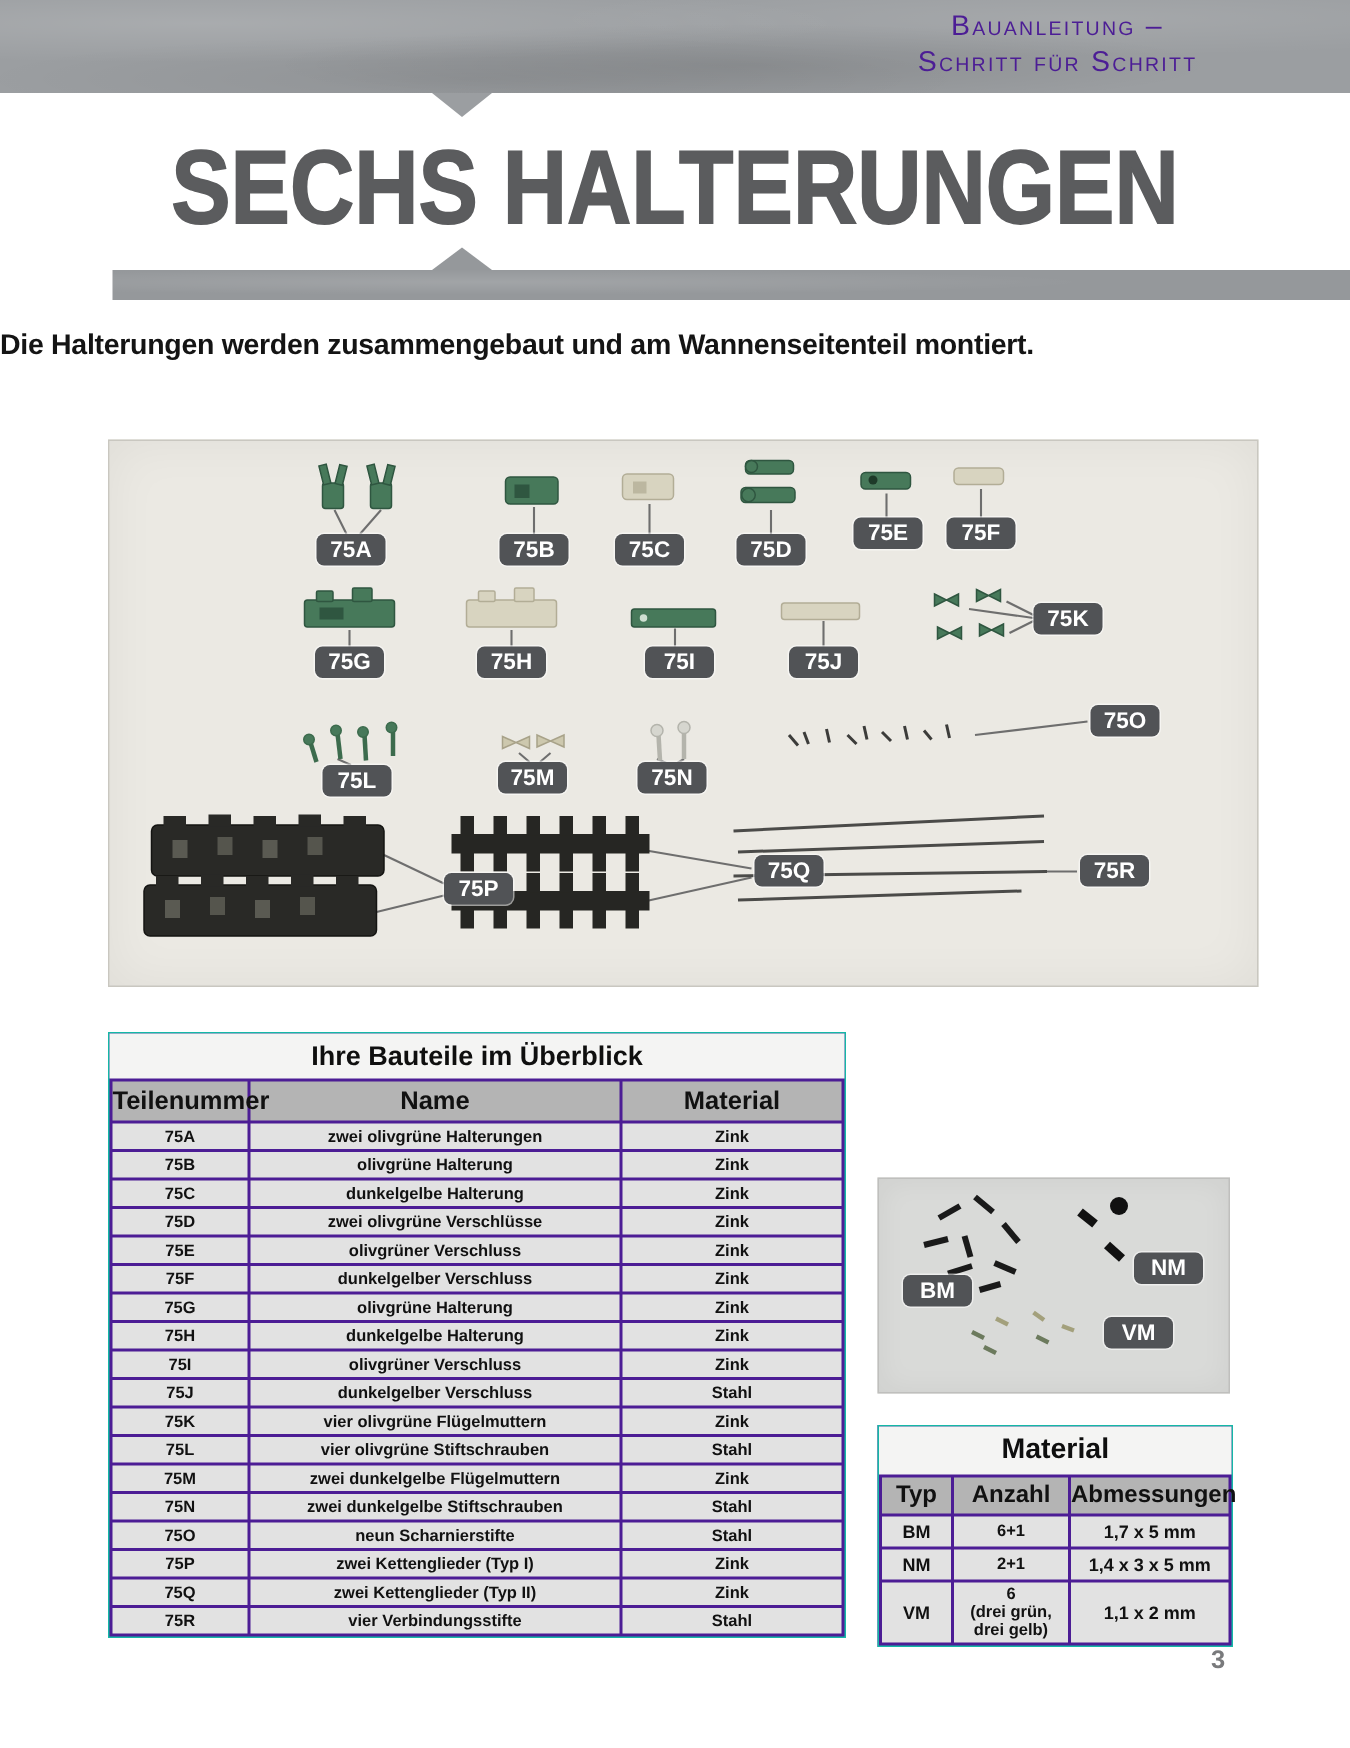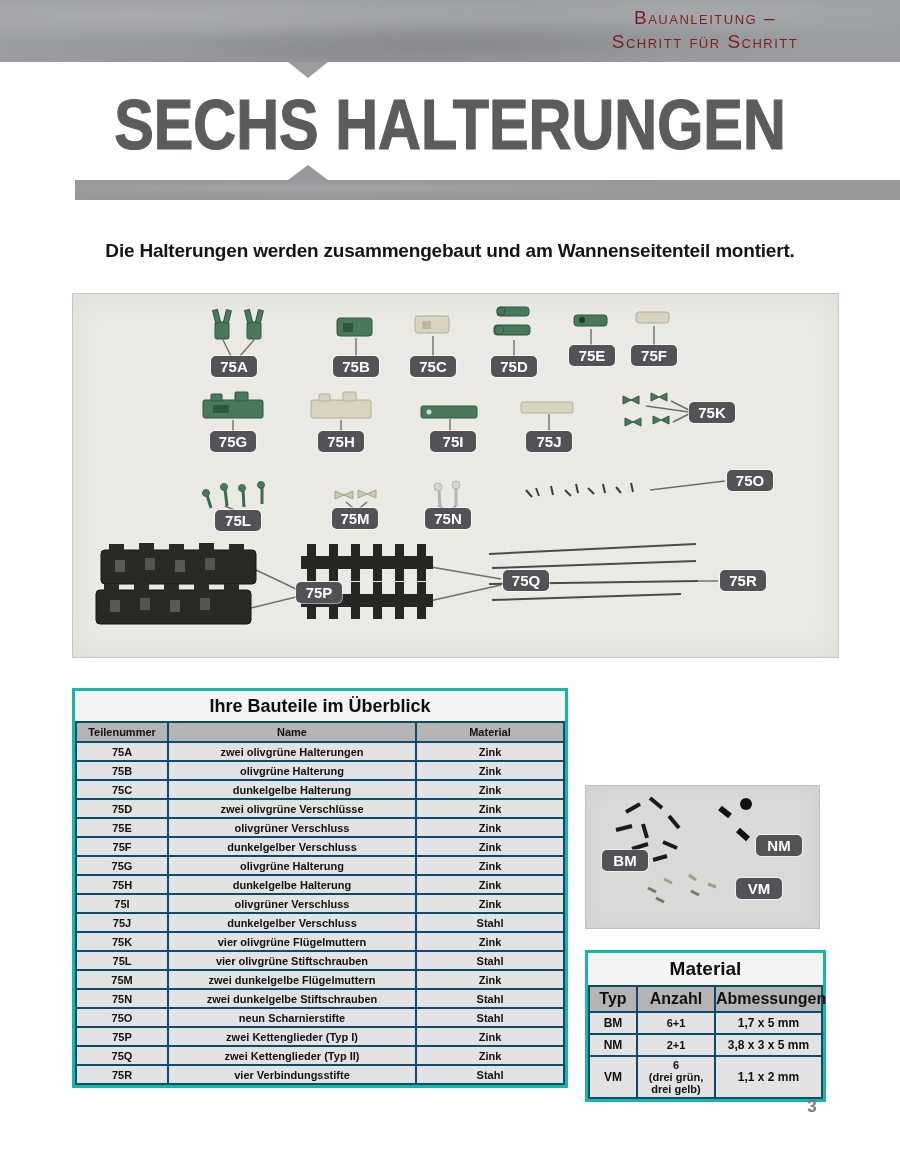--- a/index.html
+++ b/index.html
@@ -10,59 +10,59 @@
   .band{position:absolute;left:0;top:0;width:900px;height:62px;background-color:#9b9ea1;
         background-image:
           radial-gradient(ellipse at 15% 25%, rgba(255,255,255,.14), transparent 40%),
           radial-gradient(ellipse at 55% 70%, rgba(0,0,0,.10), transparent 45%),
           radial-gradient(ellipse at 80% 20%, rgba(255,255,255,.10), transparent 35%),
           radial-gradient(ellipse at 35% 85%, rgba(0,0,0,.07), transparent 40%);}
   .band-notch{position:absolute;left:288px;top:62px;width:0;height:0;
         border-left:20px solid transparent;border-right:20px solid transparent;
         border-top:16px solid #9b9ea1;}
   .band-text{position:absolute;top:6px;right:70px;width:250px;text-align:center;
-        color:#7f1d1d;font-variant:small-caps;font-size:19px;line-height:24px;
+        color:#4c1d95;font-variant:small-caps;font-size:19px;line-height:24px;
         letter-spacing:1.5px;font-weight:normal;}
 
   
   .big-title{position:absolute;left:0;top:92px;width:100%;text-align:center;
         font-size:56px;font-weight:bold;color:#5b5c5e;letter-spacing:0px;
         transform:scale(1.06,1.24);transform-origin:50% 50%;
         -webkit-text-stroke:1px #5b5c5e;}
 
   .bar2{position:absolute;left:75px;top:180px;width:825px;height:20px;background:#95989b;
         background-image:radial-gradient(ellipse at 30% 40%, rgba(255,255,255,.12), transparent 50%);}
   .bar2-peak{position:absolute;left:288px;top:165px;width:0;height:0;
         border-left:20px solid transparent;border-right:20px solid transparent;
         border-bottom:15px solid #95989b;}
 
   
-  .intro{position:absolute;left:0;top:236px;width:100%;text-align:center;
+  .intro{position:absolute;left:0;top:216px;width:100%;
         font-size:19px;font-weight:bold;color:#141414;line-height:29px;letter-spacing:-0.2px;}
 
   
   .photo{position:absolute;left:72px;top:293px;width:765px;height:363px;background:#ebe9e3;
         border:1px solid #c9c7c0;box-shadow:inset 0 0 35px rgba(0,0,0,.05);}
   .photo svg{position:absolute;left:0;top:0;}
   .chip{position:absolute;min-width:34px;height:21px;line-height:21px;padding:0 6px;
         background:#515356;border-radius:5px;color:#ffffff;font-size:15px;font-weight:bold;
         text-align:center;box-shadow:0 0 0 1px rgba(255,255,255,.55);}
 
   
   .screwbox{position:absolute;left:585px;top:785px;width:233px;height:142px;background:#d9dad8;
         border:1px solid #bfbfbd;box-shadow:inset 0 0 20px rgba(0,0,0,.05);}
   .screwbox svg{position:absolute;left:0;top:0;}
 
   
-  .tblbox{position:absolute;border:3px solid #14b8a6;background:#0c4a6e;}
+  .tblbox{position:absolute;border:1px solid #14b8a6;background:#4c1d95;}
   .tbl-title{background:#f4f4f3;text-align:center;font-weight:bold;color:#0f0f0f;}
   .main-tbl{left:72px;top:688px;width:490px;}
   .main-tbl .tbl-title{font-size:18px;padding:5px 0 4px 0;}
   .tblbox table{width:100%;border-collapse:separate;border-spacing:2px;table-layout:fixed;}
-  .tblbox th{background:#b4b4b4;font-size:11px;font-weight:bold;color:#111;padding:3px 0;}
+  .tblbox th{background:#b4b4b4;font-size:17px;font-weight:bold;color:#111;padding:3px 0;}
   .tblbox td{background:#e2e2e2;font-size:11px;font-weight:bold;color:#111;
         text-align:center;padding:2px 2px;height:13px;vertical-align:middle;}
   .screws-tbl{left:585px;top:950px;width:235px;}
   .screws-tbl .tbl-title{font-size:19px;padding:5px 0;}
   .screws-tbl th{font-size:16px;}
   .screws-tbl td{font-size:12px;height:16px;}
   .screws-tbl td.pre{white-space:pre-line;font-size:11px;line-height:12px;}
 
   .pagenum{position:absolute;left:800px;top:1097px;width:24px;text-align:center;
         font-size:17px;font-weight:bold;color:#797a7c;}
@@ -456,21 +456,21 @@
       </thead>
       <tbody>
         <tr>
             <td>BM</td>
             <td class="pre">6+1</td>
             <td>1,7 x 5 mm</td>
           </tr>
         <tr>
             <td>NM</td>
             <td class="pre">2+1</td>
-            <td>3,8 x 3 x 5 mm</td>
+            <td>1,4 x 3 x 5 mm</td>
           </tr>
         <tr>
             <td>VM</td>
             <td class="pre">6
 (drei grün,
 drei gelb)</td>
             <td>1,1 x 2 mm</td>
           </tr>
       </tbody>
     </table>

